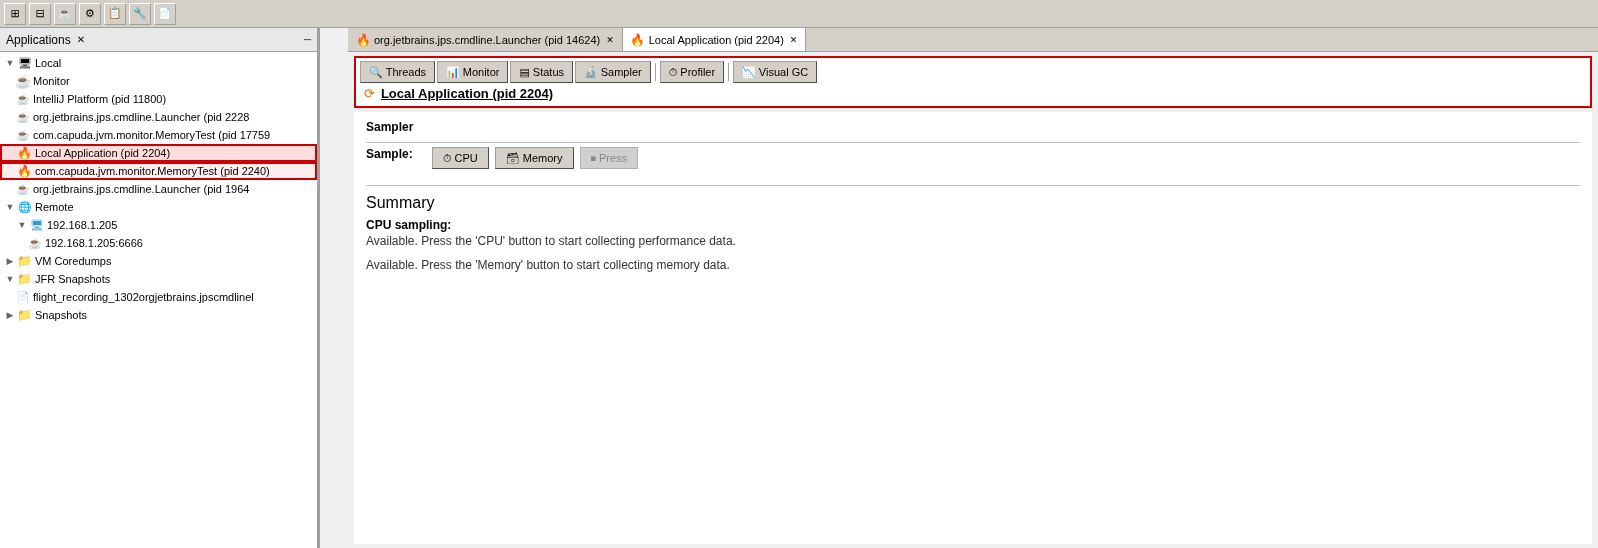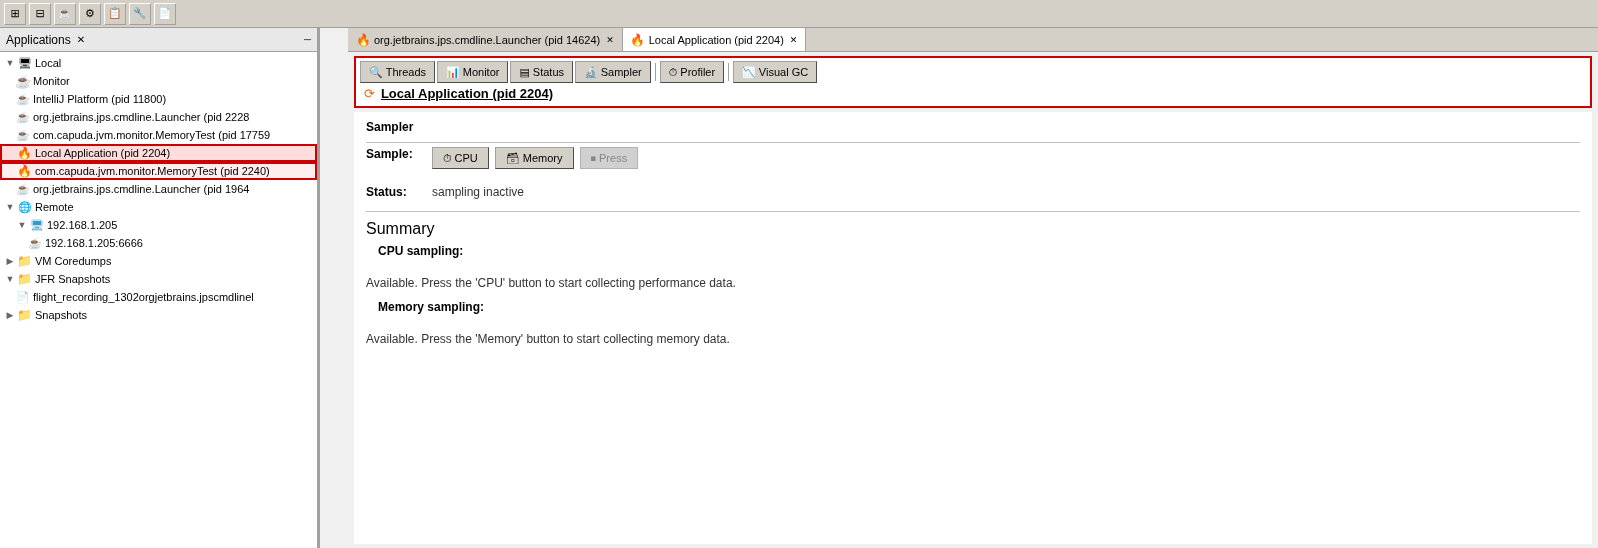--- a/index.html
+++ b/index.html
@@ -263,26 +263,25 @@
       margin-bottom: 6px;
       color: #000000;
     }
     .summary-item {
       margin-bottom: 10px;
     }
     .summary-item-title {
       font-weight: bold;
       font-size: 12px;
       color: #000000;
-      margin-left: 12px;
     }
     .summary-item-text {
       font-size: 12px;
       color: #333333;
-      margin-top: 18px;
+      margin-top: 2px;
     }
     .icon-app {
       color: #d44;
       font-size: 13px;
     }
     .icon-folder {
       color: #ffcc00;
       font-size: 12px;
     }
     .icon-flame {
@@ -471,37 +470,32 @@
         <button class="sampler-btn">
           <span>🗃</span>
           <span>Memory</span>
         </button>
         <button class="sampler-btn disabled">
           <span>⏹</span>
           <span>Press</span>
         </button>
       </div>
 
-      <div class="status-row">
-        <span class="status-label">Status:</span>
-        <span class="status-value">sampling inactive</span>
-      </div>
 
       <div class="divider-line"></div>
 
       <div class="summary-section">
         <div class="summary-title">Summary</div>
 
         <div class="summary-item">
           <div class="summary-item-title">CPU sampling:</div>
           <div class="summary-item-text">Available. Press the 'CPU' button to start collecting performance data.</div>
         </div>
 
         <div class="summary-item">
-          <div class="summary-item-title">Memory sampling:</div>
           <div class="summary-item-text">Available. Press the 'Memory' button to start collecting memory data.</div>
         </div>
       </div>
 
     </div>
   </div>
 
 </div>
 
 </body></html>

